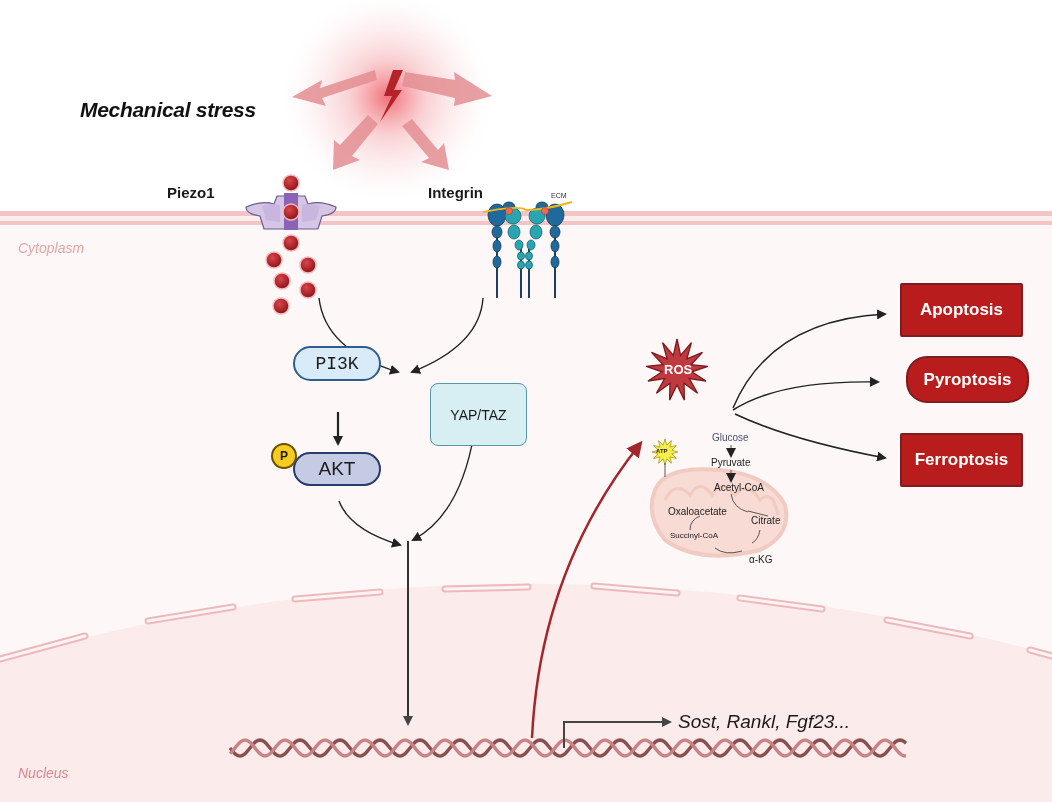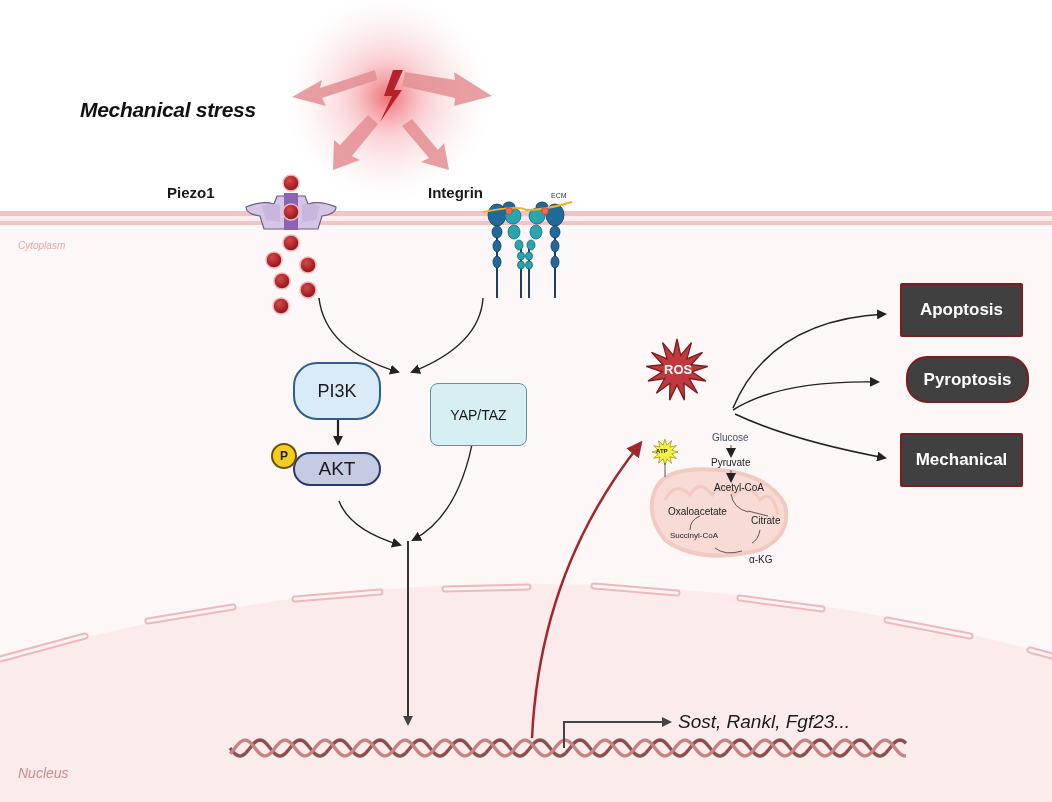--- a/index.html
+++ b/index.html
@@ -4,30 +4,30 @@
 <style>
   html, body { margin: 0; padding: 0; background: #ffffff; }
   body { width: 1052px; height: 802px; position: relative; overflow: hidden;
          font-family: "Liberation Sans", "DejaVu Sans", sans-serif; }
   #stage { position: absolute; left: 0; top: 0; width: 1052px; height: 802px; }
   .lbl { position: absolute; white-space: nowrap; }
   .title-stress { left: 80px; top: 98px; font-size: 21px; font-weight: bold; font-style: italic; color: #111; letter-spacing: -0.3px; }
   .lbl-piezo { left: 167px; top: 184px; font-size: 15px; font-weight: bold; color: #1a1a1a; }
   .lbl-integrin { left: 428px; top: 184px; font-size: 15px; font-weight: bold; color: #1a1a1a; }
   .lbl-ecm { left: 551px; top: 192px; font-size: 7px; color: #333; }
-  .lbl-cyto { left: 18px; top: 240px; font-size: 10px; font-style: italic; color: #e8a5a8; }
+  .lbl-cyto { left: 18px; top: 240px; font-size: 14px; font-style: italic; color: #e8a5a8; }
   .lbl-nucleus { left: 18px; top: 765px; font-size: 14px; font-style: italic; color: #d7888e; }
   .lbl-genes { left: 678px; top: 711px; font-size: 19px; font-style: italic; color: #1a1a1a; }
 
   .node { position: absolute; display: flex; align-items: center; justify-content: center; box-sizing: border-box; }
-  .node-pi3k { left: 293px; top: 362px; width: 88px; height: 58px; border-radius: 24px; background: #d9eaf8; border: 2px solid #2e5f8c; font-size: 18px; color: #1a1a1a; }
+  .node-pi3k { left: 293px; top: 346px; width: 88px; height: 35px; border-radius: 24px; background: #d9eaf8; border: 2px solid #2e5f8c; font-size: 18px; color: #1a1a1a; font-family: Liberation Mono, monospace; }
   .node-akt { left: 293px; top: 452px; width: 88px; height: 34px; border-radius: 24px; background: #c5cbe2; border: 2px solid #2b3a6c; font-size: 19px; color: #1a1a1a; text-align: right; }
   .node-yap { left: 430px; top: 383px; width: 97px; height: 63px; border-radius: 8px; background: #d7eef3; border: 1px solid #5a96a6; font-size: 14px; color: #1a1a1a; }
   .badge-p { left: 271px; top: 443px; width: 26px; height: 26px; border-radius: 50%; background: #f6cd1c; border: 2px solid #6b5000; font-size: 12px; font-weight: bold; color: #1a1a1a; }
-  .fate { background: #404040; border: 2px solid #7e1c1f; border-radius: 2px; color: #fff; font-weight: bold; font-size: 17px; }
+  .fate { background: #b91c1c; border: 2px solid #7e1c1f; border-radius: 2px; color: #fff; font-weight: bold; font-size: 17px; }
   .fate-apop { left: 900px; top: 283px; width: 123px; height: 54px; }
   .fate-pyro { left: 906px; top: 356px; width: 123px; height: 47px; border-radius: 21px; }
   .fate-ferro { left: 900px; top: 433px; width: 123px; height: 54px; }
 
   .tca { position: absolute; font-size: 10px; color: #222; white-space: nowrap; }
   .tca-glucose { left: 712px; top: 432px; color: #4a5070; }
   .tca-pyruvate { left: 711px; top: 457px; }
   .tca-acetyl { left: 714px; top: 482px; }
   .tca-oxalo { left: 668px; top: 506px; }
   .tca-citrate { left: 751px; top: 515px; }
@@ -225,14 +225,14 @@
   <div class="tca tca-glucose">Glucose</div>
   <div class="tca tca-pyruvate">Pyruvate</div>
   <div class="tca tca-acetyl">Acetyl-CoA</div>
   <div class="tca tca-oxalo">Oxaloacetate</div>
   <div class="tca tca-citrate">Citrate</div>
   <div class="tca tca-succ">Succinyl-CoA</div>
   <div class="tca tca-akg">α-KG</div>
 
   <div class="node fate fate-apop">Apoptosis</div>
   <div class="node fate fate-pyro">Pyroptosis</div>
-  <div class="node fate fate-ferro">Mechanical</div>
+  <div class="node fate fate-ferro">Ferroptosis</div>
 </div>
 
 </body></html>

